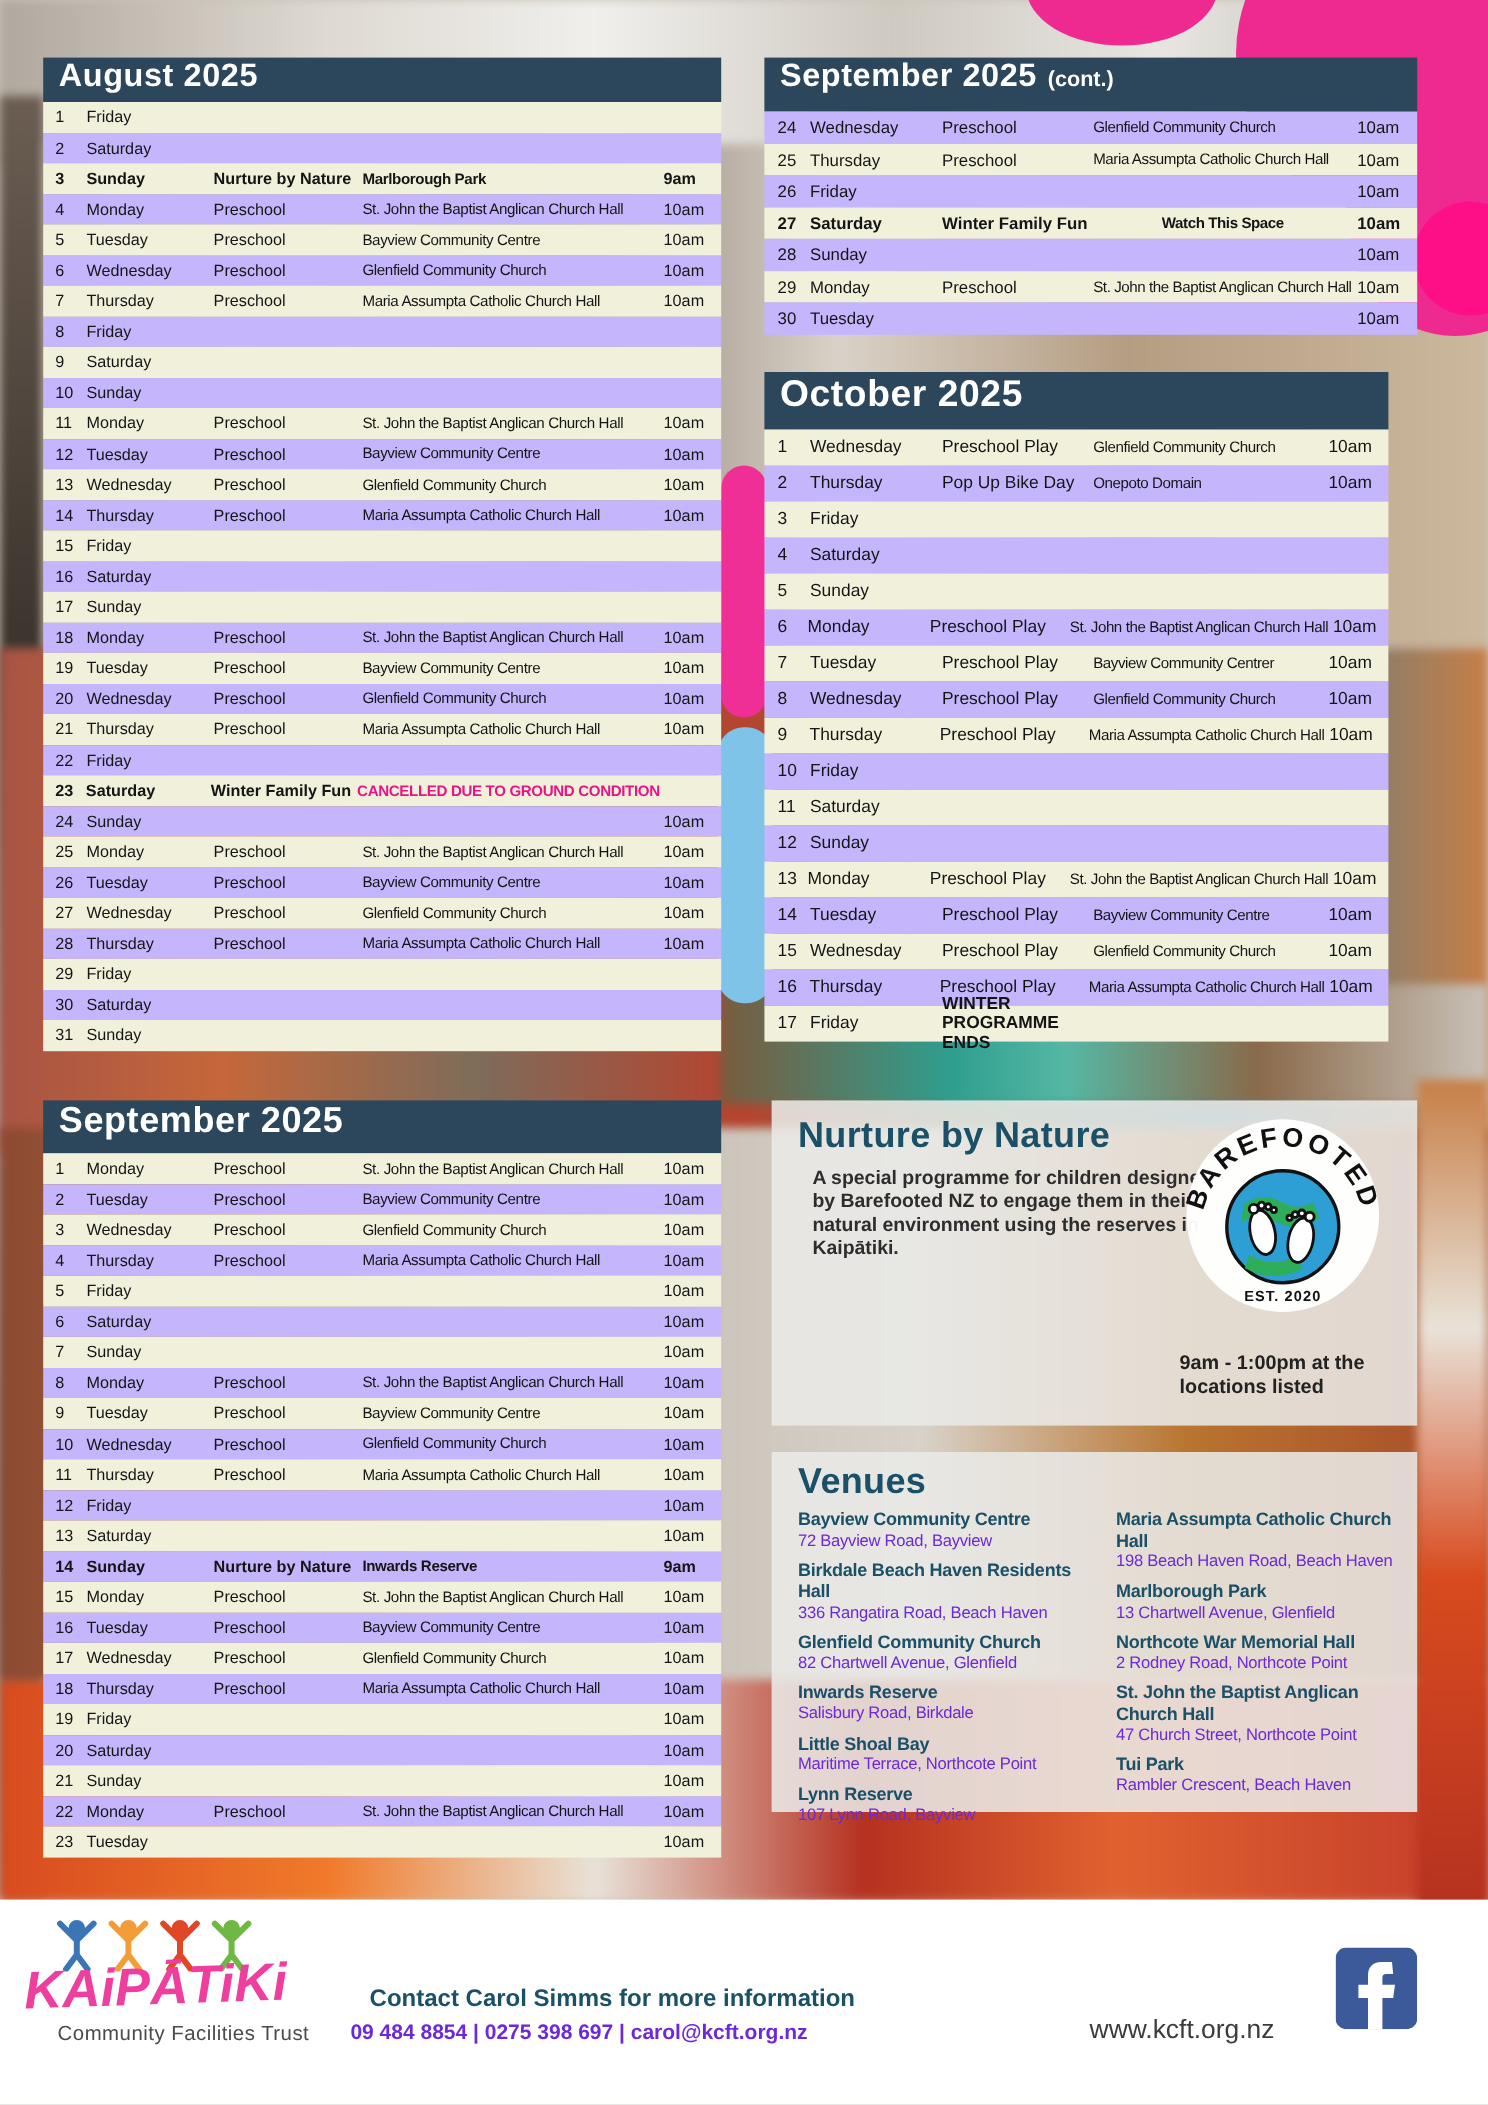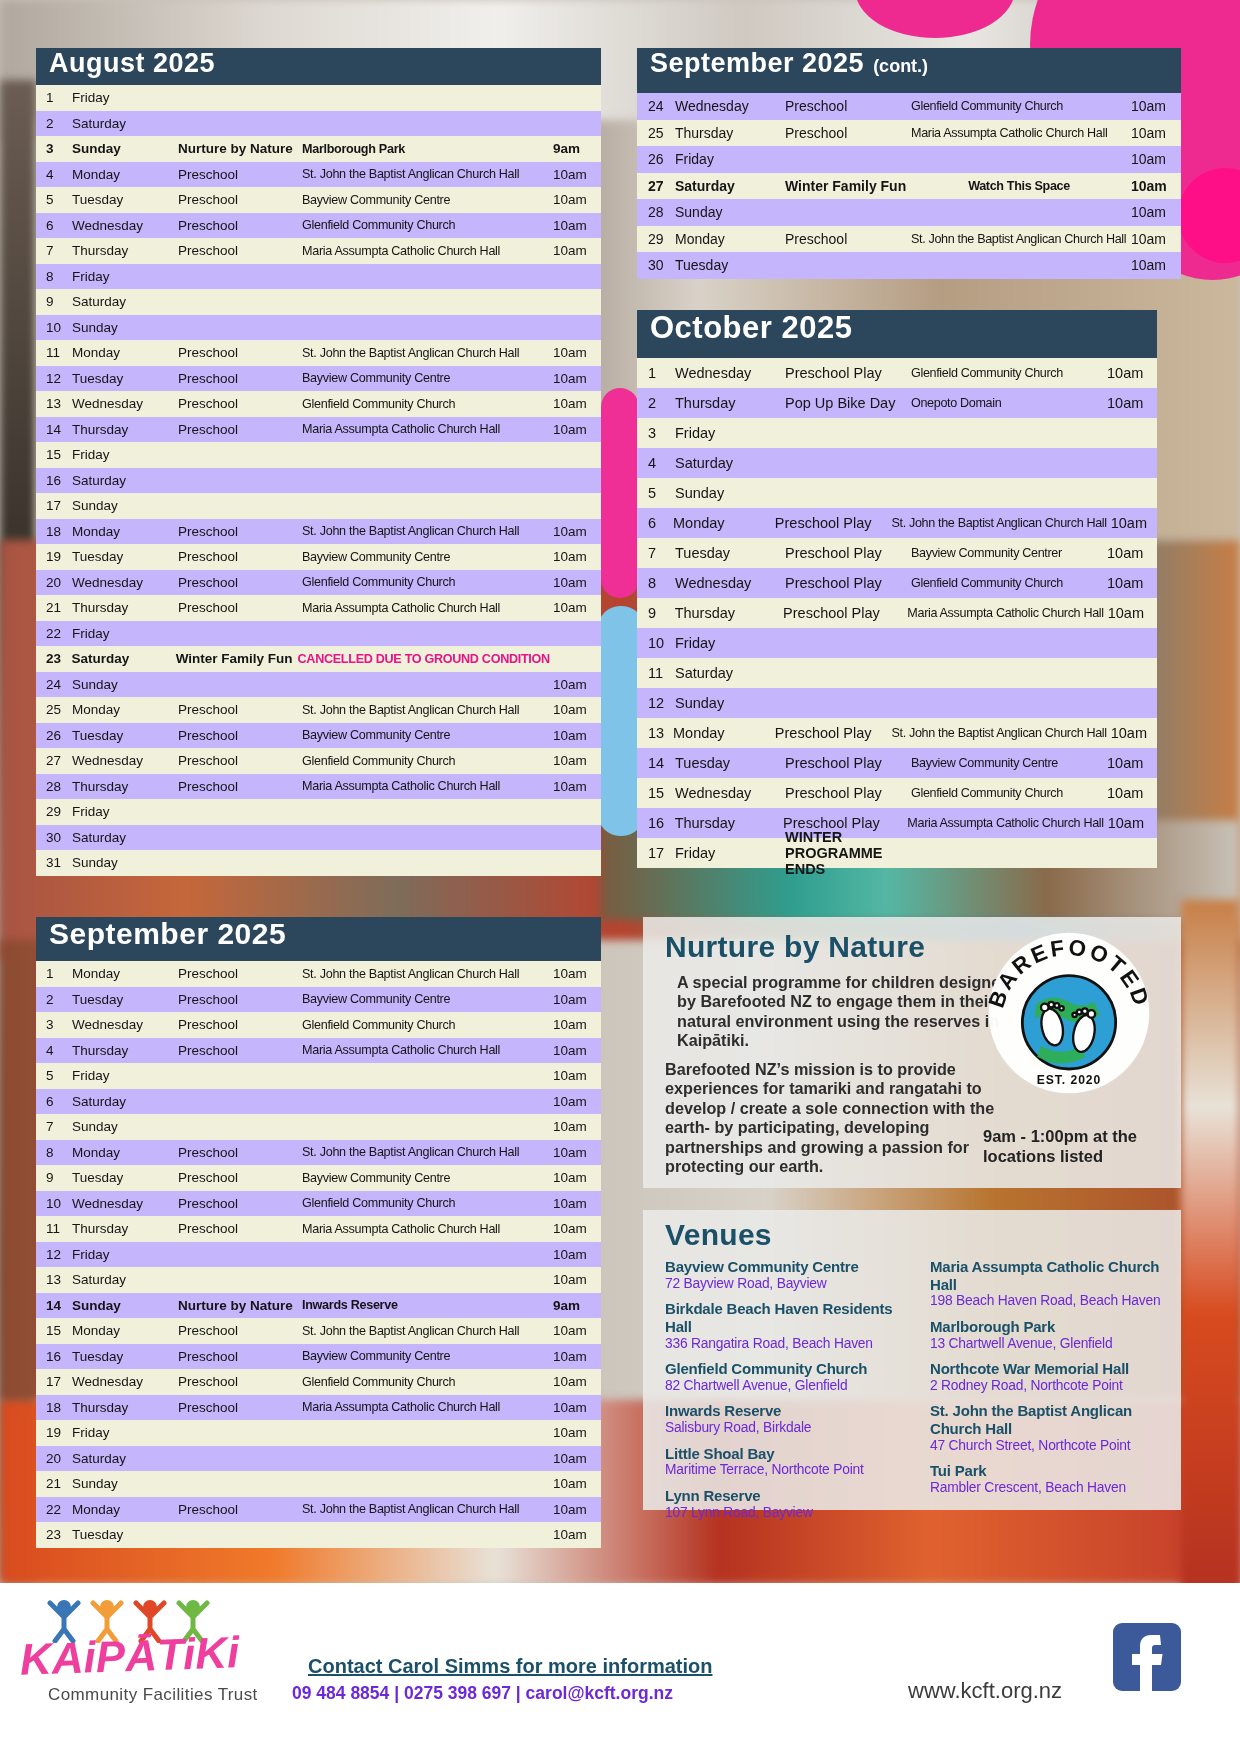--- a/index.html
+++ b/index.html
@@ -66,21 +66,21 @@
   .ven-col + .ven-col{padding-left:14px;}
   .venue{margin-bottom:8px;}
   .v-name{color:#1a5068;font-weight:bold;font-size:15px;line-height:1.18;letter-spacing:-.2px;}
   .v-addr{color:#6d28d9;font-size:13.8px;line-height:1.2;letter-spacing:-.2px;}
   
   #footer{left:0;top:1583px;width:1240px;height:171px;background:#fff;z-index:4;}
   #figures{position:absolute;left:42px;top:12px;}
   #wordmark{position:absolute;left:20px;top:48px;font-weight:bold;font-size:44px;
             color:#ee3f9e;letter-spacing:0px;transform:rotate(-2deg);font-style:italic;}
   #brand-sub{position:absolute;left:48px;top:102px;color:#4a4a4a;font-size:17px;letter-spacing:.4px;text-align:right;}
-  #contact-h{position:absolute;left:308px;top:72px;color:#1a5068;font-weight:bold;font-size:20px;text-decoration:underline;}
+  #contact-h{position:absolute;left:308px;top:72px;color:#1a5068;font-weight:bold;font-size:20px;}
   #contact-d{position:absolute;left:292px;top:100px;color:#6d28d9;font-weight:bold;font-size:17.5px;}
   #website{position:absolute;left:908px;top:95px;color:#3c3c3c;font-size:22px;}
   #fb{position:absolute;left:1113px;top:40px;width:68px;height:68px;cursor:pointer;}
 </style>
 </head>
 <body>
 
 <div>
   <div class="ph" style="left:0;top:0;width:1240px;height:140px;
               background:linear-gradient(90deg,#b0a89e,#ded9d2 22%,#f0efec 40%,#cfc9c1 60%,#e8e6e2 78%,#b8b2aa);"></div>
@@ -683,21 +683,20 @@
         <span class="c-prog"></span>
         <span class="c-venue"></span>
         <span class="c-time">10am</span>
       </div>
     </div>
 </section>
 
 <section id="nurture" class="panel">
   <div class="panel-title">Nurture by Nature</div>
   <p class="nur-text" style="margin:9px 0 0 12px;">A special programme for children designed by Barefooted NZ to engage them in their natural environment using the reserves in Kaipātiki.</p>
-  <p class="nur-text" style="margin:9px 0 0 0;">Barefooted NZ’s mission is to provide experiences for tamariki and rangatahi to develop / create a sole connection with the earth- by participating, developing partnerships and growing a passion for protecting our earth.</p>
   <div id="nur-time">9am - 1:00pm at the locations listed</div>
   <svg id="barefooted" viewBox="0 0 180 180">
     <circle cx="90" cy="90" r="86" fill="#ffffff" opacity="0.96"></circle>
     <defs>
         <path id="arcT" d="M 18,100 A 72,72 0 0 1 162,100" fill="none"></path>
       </defs>
     <text fill="#111" style="font-family:'Liberation Sans',sans-serif;font-weight:bold;font-size:24px;letter-spacing:3px;">
       <textPath href="#arcT" startOffset="50%" text-anchor="middle">BAREFOOTED</textPath>
     </text>
     <circle cx="90" cy="100" r="50" fill="#2e9fd4" stroke="#111" stroke-width="3"></circle>

